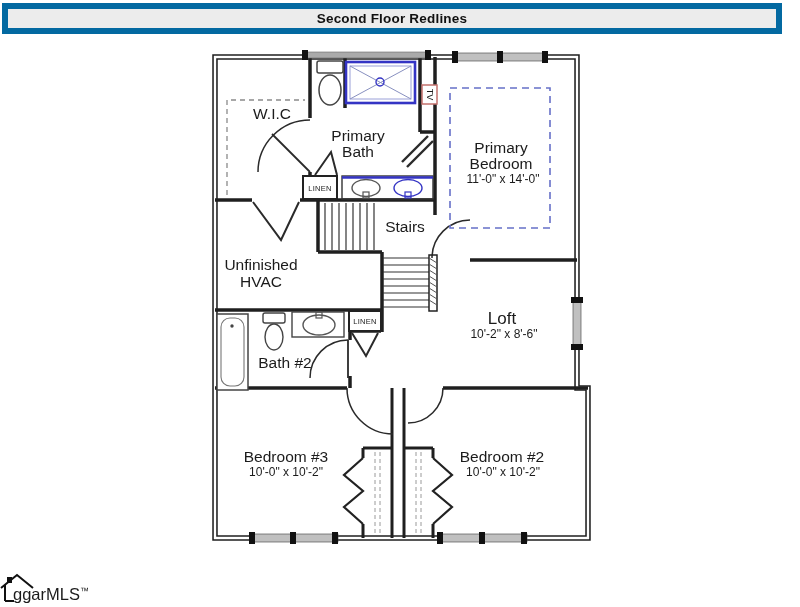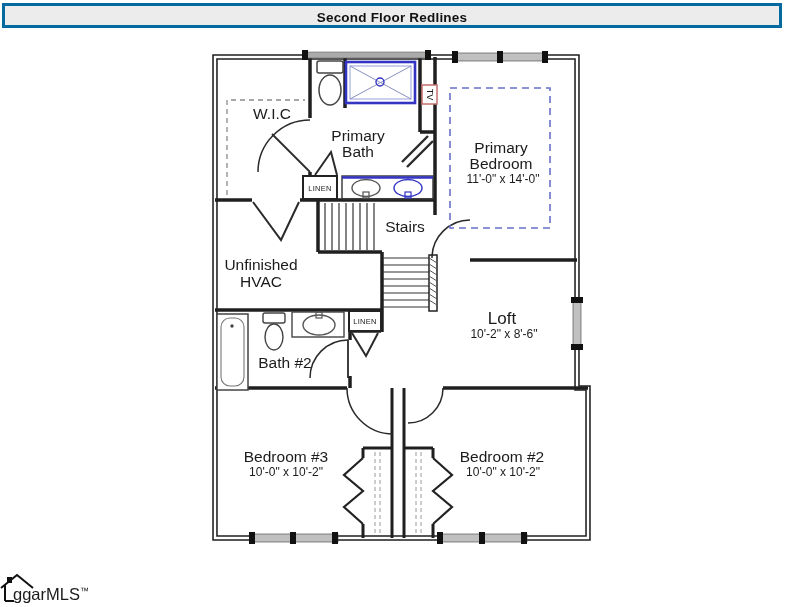--- a/index.html
+++ b/index.html
@@ -1,20 +1,20 @@
 <!DOCTYPE html>
 <html><head>
 <meta charset="utf-8">
 <style>
   html,body{margin:0;padding:0;background:#fff;}
   .page{position:relative;width:800px;height:607px;background:#fff;overflow:hidden;
         font-family:"Liberation Sans",sans-serif;}
   .title-bar{position:absolute;top:3px;left:2px;right:18px;height:19px;
-        background:#ececec;border:3px solid #0369a1;
-        display:flex;align-items:flex-end;justify-content:center;}
+        background:#ececec;border:6px solid #0369a1;
+        display:flex;align-items:center;justify-content:center;}
   .title-bar span{font-size:13.5px;font-weight:bold;color:#111;letter-spacing:.2px;}
   svg{position:absolute;left:0;top:0;}
   text{font-family:"Liberation Sans",sans-serif;fill:#1b1b1b;}
   .room-label{font-size:15.5px;}
   .room-dims{font-size:12px;}
   .linen-label{font-size:7.5px;letter-spacing:.3px;}
   .wall{stroke:#1f1f1f;fill:none;}
 </style>
 </head>
 <body>

